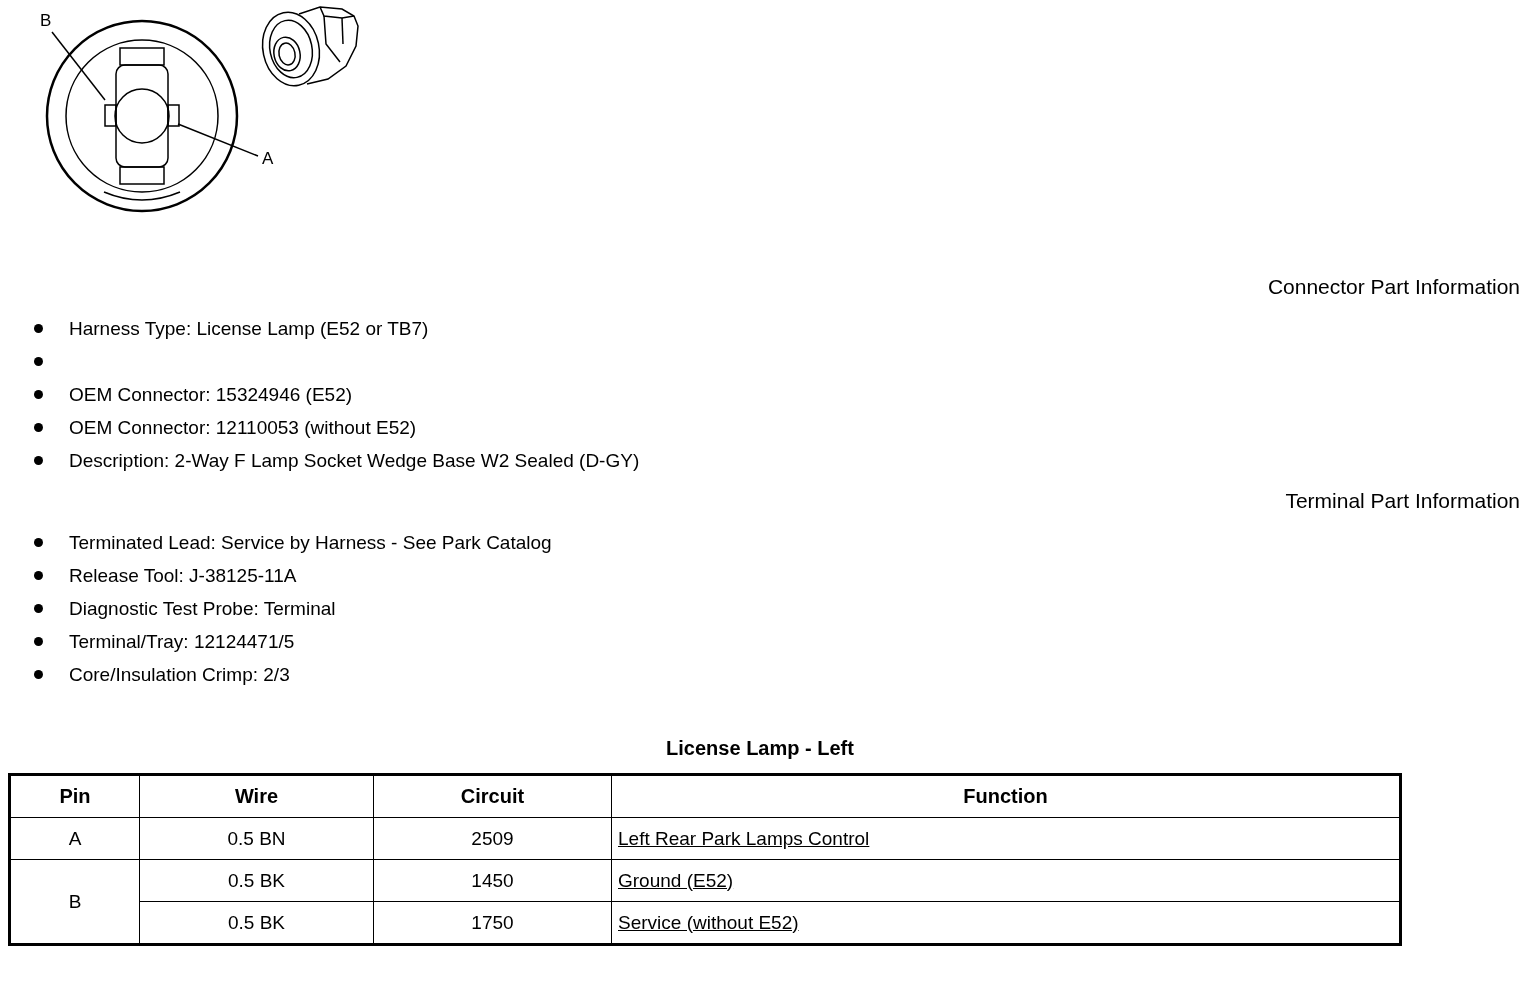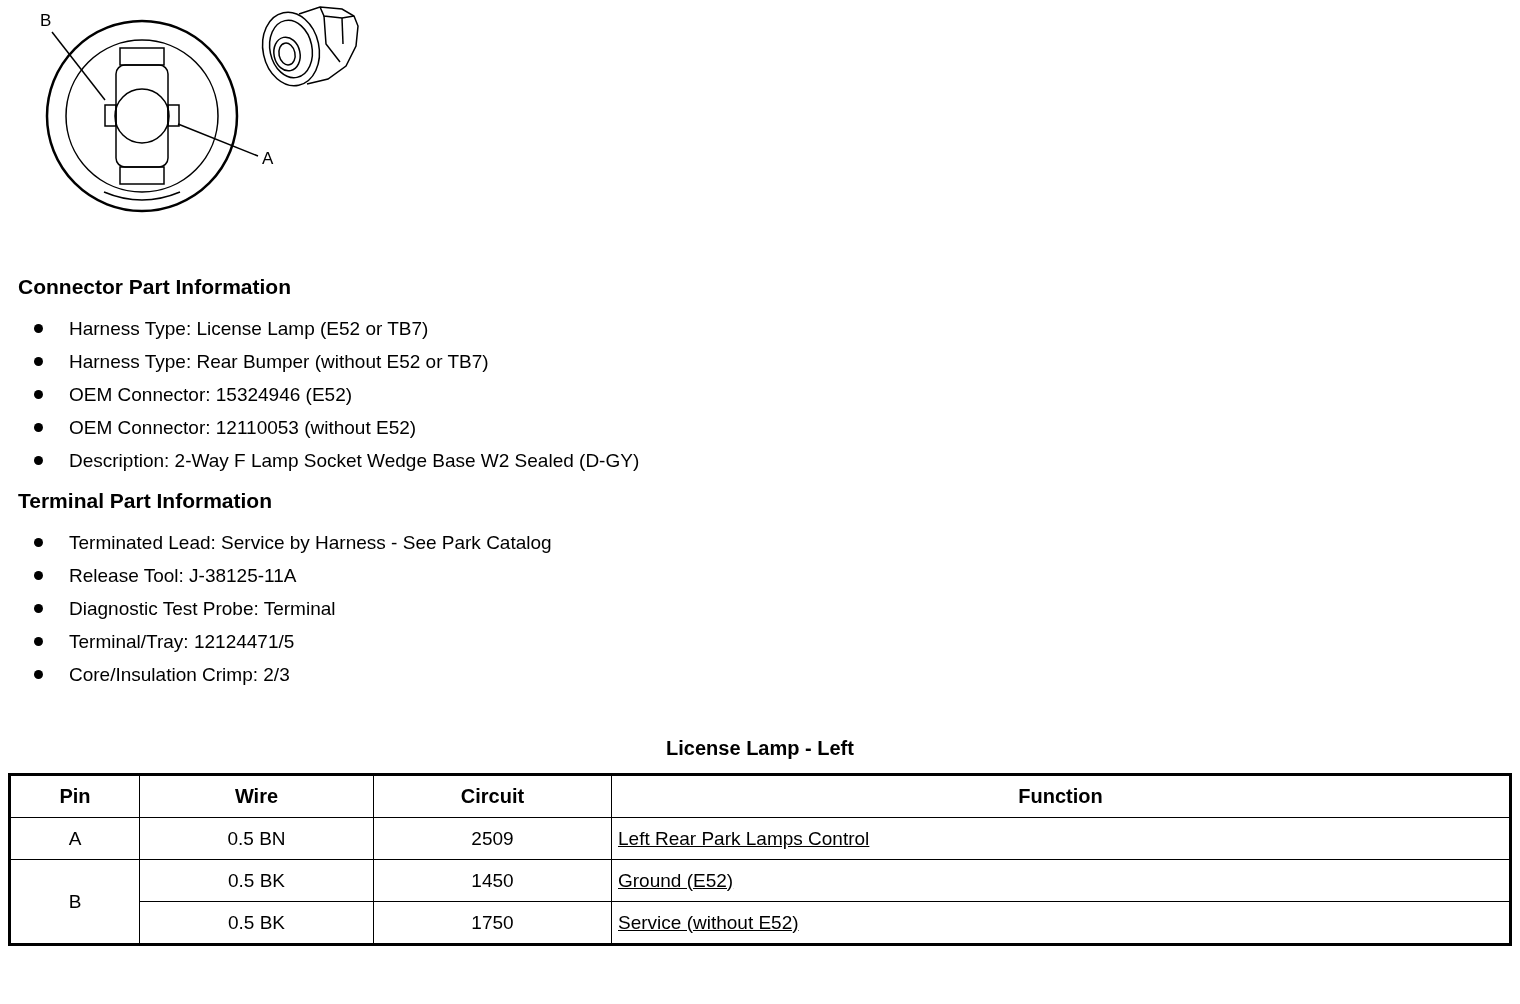--- a/index.html
+++ b/index.html
@@ -14,23 +14,24 @@
     width: 1520px;
     height: 1004px;
     overflow: hidden;
     background: #ffffff;
   }
   .diagram-wrap {
     margin: 4px 0 0 2px;
   }
   .section-heading {
     font-size: 21px;
-    font-weight: bold;
-    margin: 8px;
+    font-weight: normal;
+    margin: 0;
     padding-left: 10px;
+    text-align: right;
   }
   .heading-connector { margin-top: 32px; }
   .heading-terminal  { margin-top: 10px; }
   .bullet-list {
     margin: 13px 0 12px 34px;
     padding: 0;
   }
   .bullet-item {
     display: flex;
     align-items: center;
@@ -48,21 +49,21 @@
   }
   .table-title {
     text-align: center;
     font-size: 20px;
     font-weight: bold;
     margin: 46px 0 13px 0;
   }
   table.pinout {
     border-collapse: collapse;
     table-layout: fixed;
-    width: 1504px;
+    width: 1394px;
     margin: 0 8px;
     border: 3px solid #000;
   }
   table.pinout th,
   table.pinout td {
     border: 1px solid #000;
     height: 41px;
     padding: 0 6px;
     font-size: 19px;
     overflow: hidden;
@@ -124,21 +125,20 @@
   </div>
 
   <h2 class="section-heading heading-connector">Connector Part Information</h2>
   <div class="bullet-list">
     <div class="bullet-item">
       <span class="dot"></span>
       <span>Harness Type: License Lamp (E52 or TB7)</span>
     </div>
     <div class="bullet-item">
       <span class="dot"></span>
-      <span>Harness Type: Rear Bumper (without E52 or TB7)</span>
     </div>
     <div class="bullet-item">
       <span class="dot"></span>
       <span>OEM Connector: 15324946 (E52)</span>
     </div>
     <div class="bullet-item">
       <span class="dot"></span>
       <span>OEM Connector: 12110053 (without E52)</span>
     </div>
     <div class="bullet-item">

